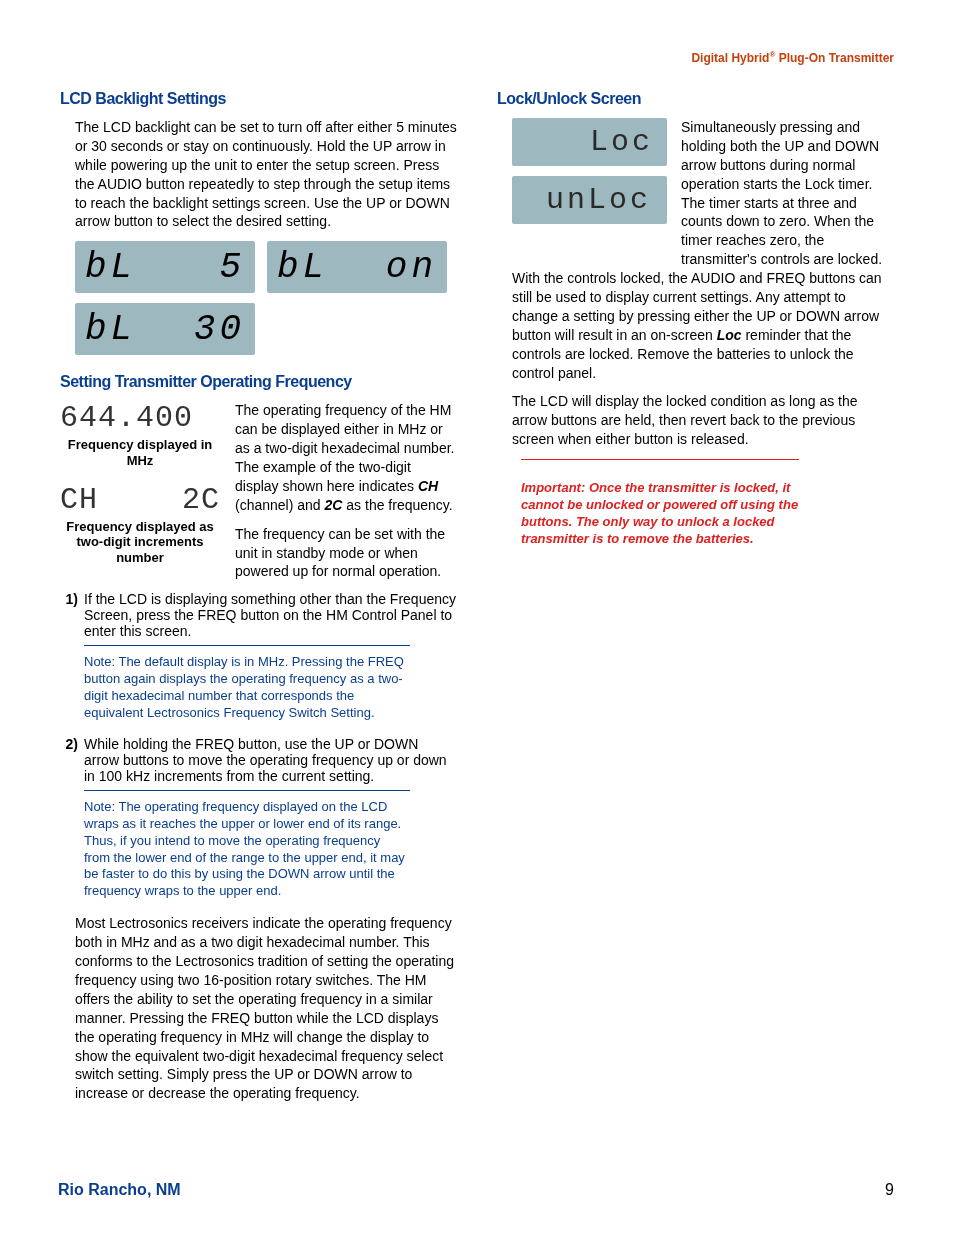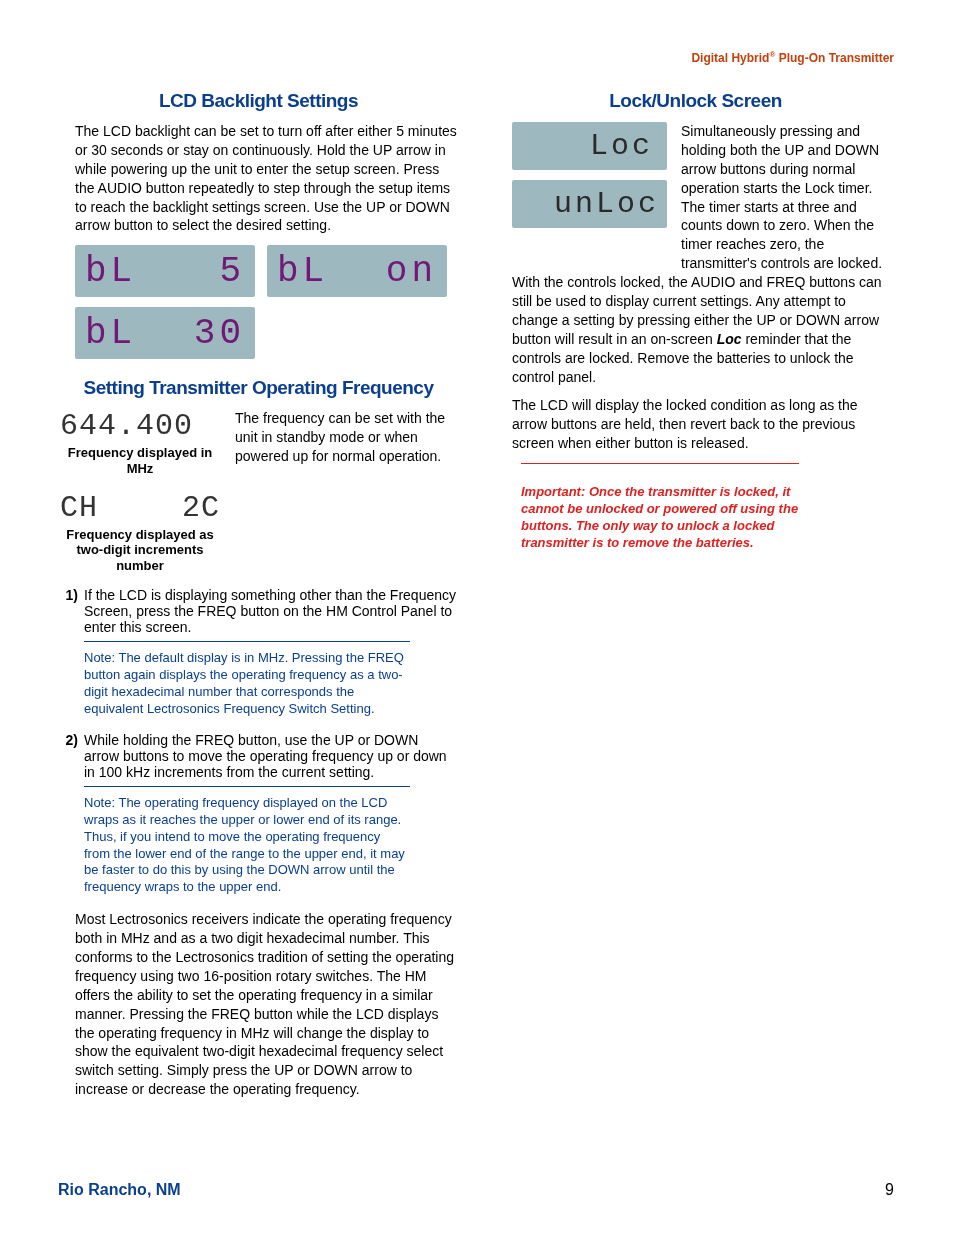--- a/index.html
+++ b/index.html
@@ -22,44 +22,44 @@
     font-size: 12px;
     margin-bottom: 25px;
   }
   .header sup { font-size: 8px; }
 
   .columns { display: flex; gap: 40px; }
   .col { flex: 1; }
 
   h2 {
     color: #0a3f8f;
-    font-size: 19px;
+    font-size: 16px;
     font-weight: bold;
     margin-bottom: 10px;
     font-family: "Arial Black", Arial, sans-serif;
     letter-spacing: -0.5px;
-    text-align: center;
   }
 
   p { margin-bottom: 10px; line-height: 1.35; }
   .para-indent { margin-left: 15px; }
 
   .lcd-row { display: flex; gap: 12px; margin: 10px 0 10px 15px; flex-wrap: wrap; }
   .lcd {
     background: #9db9bf;
     padding: 0 10px;
     font-family: monospace;
     font-size: 36px;
     letter-spacing: 4px;
-    color: #701a75;
+    color: #000000;
     display: inline-flex;
     align-items: center;
     justify-content: space-between;
     height: 52px;
     border-radius: 2px;
+    font-style: italic;
   }
   .lcd.wide { width: 180px; }
 
   .freq-block { display: flex; gap: 15px; margin-left: 0; }
   .freq-left { width: 160px; }
   .freq-right { flex: 1; }
   .freq-lcd {
     background: #fff;
     font-family: monospace;
     font-size: 32px;
@@ -175,20 +175,23 @@
         <div class="freq-left">
           <div class="freq-lcd seg" style="font-size:30px;">644.400</div>
           <div class="caption">Frequency displayed in MHz</div>
           <div class="freq-lcd seg" style="display:flex; justify-content:space-between; font-size:30px;">
             <span>CH</span>
             <span>2C</span>
           </div>
           <div class="caption">Frequency displayed as two-digit increments number</div>
         </div>
         <div class="freq-right">
+          <p>
+            <span>The operating frequency of the HM can be displayed either in MHz or as a two-digit hexadecimal number. The example of the two-digit display shown here indicates </span><b class="inline">CH</b><span> (channel) and </span><b class="inline">2C</b><span> as the frequency.</span>
+          </p>
           <p>The frequency can be set with the unit in standby mode or when powered up for normal operation.</p>
         </div>
       </div>
 
       <div class="num-item">
         <div class="num">1)</div>
         <div class="body">If the LCD is displaying something other than the Frequency Screen, press the FREQ button on the HM Control Panel to enter this screen.</div>
       </div>
       <div class="note">Note: The default display is in MHz. Pressing the FREQ button again displays the operating frequency as a two-digit hexadecimal number that corresponds the equivalent Lectrosonics Frequency Switch Setting.</div>
 
@@ -202,21 +205,21 @@
     </div>
 
     <div class="col">
       <h2>Lock/Unlock Screen</h2>
 
       <div class="lock-block para-indent">
         <div class="lock-left">
           <div class="lock-lcd right-align">
             <span class="seg">Loc</span>
           </div>
-          <div class="lock-lcd" style="justify-content:flex-end; padding-right:8px;">
+          <div class="lock-lcd" style="justify-content:flex-end; padding-right:16px;">
             <span class="seg">unLoc</span>
           </div>
         </div>
         <div style="flex:1;">
           <p style="margin-bottom:0;">
             <span>Simultaneously pressing and holding both the UP and DOWN arrow buttons during normal operation starts the Lock timer. The timer starts at three and counts down to zero. When the timer reaches zero, the transmitter's controls are locked.</span>
           </p>
         </div>
       </div>
 

